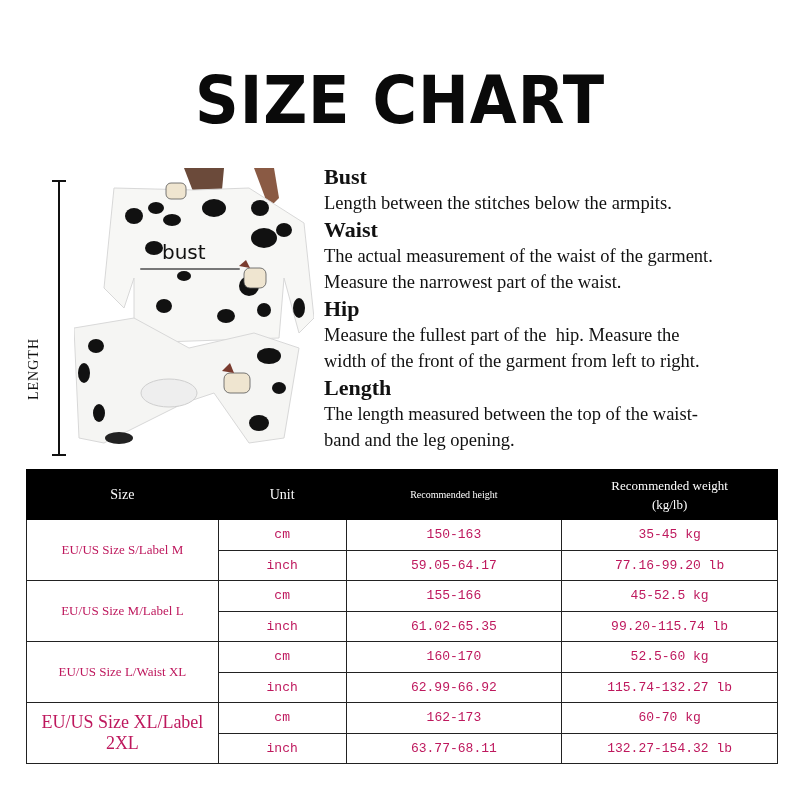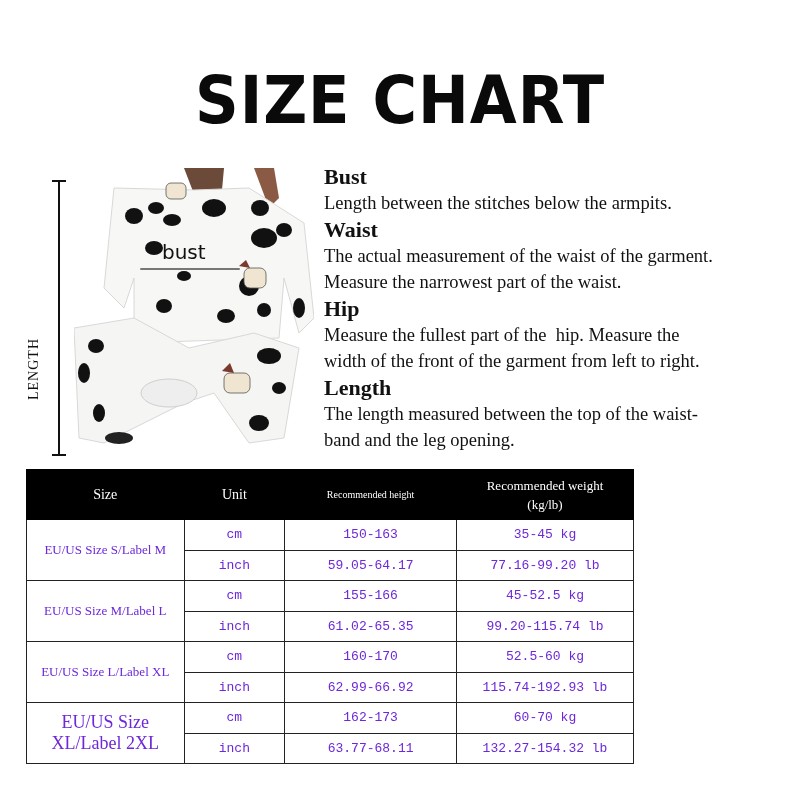--- a/index.html
+++ b/index.html
@@ -12,24 +12,24 @@
   .length-label { position: absolute; left: -2px; top: 140px; transform: rotate(-90deg); transform-origin: left top; font-family: "Liberation Serif", serif; font-size: 14px; letter-spacing: 1px; white-space: nowrap; }
   .length-label-wrap { position: absolute; left: 4px; top: 160px; width: 20px; height: 80px; }
   .pajama { position: absolute; left: 52px; top: 0; width: 240px; height: 284px; }
   .bust-label { position: absolute; left: 140px; top: 72px; font-family: "DejaVu Sans", sans-serif; font-size: 20px; color: #111; }
   .bust-line { position: absolute; left: 118px; top: 100px; width: 100px; height: 2px; background: #777; border-radius: 1px; }
 
   .defs { position: absolute; left: 324px; top: 164px; width: 470px; font-family: "Liberation Serif", serif; color: #111; }
   .def-term { font-size: 22px; font-weight: bold; line-height: 26px; }
   .def-text { font-size: 18.5px; line-height: 26.5px; }
 
-  table.sizes { position: absolute; left: 26px; top: 469px; width: 608px; border-collapse: collapse; font-family: "Liberation Mono", monospace; font-size: 13px; }
+  table.sizes { position: absolute; left: 26px; top: 469px; width: 752px; border-collapse: collapse; font-family: "Liberation Mono", monospace; font-size: 13px; }
   table.sizes th { background: #000; color: #fff; font-family: "Liberation Serif", serif; font-weight: normal; height: 49px; font-size: 14px; text-align: center; padding: 0; border: 1px solid #000; }
   table.sizes th.small { font-size: 13px; line-height: 19px; }
-  table.sizes td { border: 1.5px solid #222; height: 29.5px; text-align: center; padding: 0; color: #6d28d9; }
+  table.sizes td { border: 1.5px solid #222; height: 29.5px; text-align: center; padding: 0; color: #be185d; }
   table.sizes td.size { text-align: center; font-size: 13px; font-family: Liberation Serif, serif; }
   col.c1 { width: 192px; } col.c2 { width: 128px; } col.c3 { width: 216px; } col.c4 { width: 216px; }
 </style>
 </head>
 <body>
 
 <div class="title">SIZE CHART</div>
 
 <div class="figure">
   <div class="length-bar">
@@ -134,29 +134,29 @@
       <td>cm</td>
       <td>155-166</td>
       <td>45-52.5 kg</td>
     </tr>
     <tr>
       <td>inch</td>
       <td>61.02-65.35</td>
       <td>99.20-115.74 lb</td>
     </tr>
     <tr>
-      <td class="size" rowspan="2">EU/US Size L/Label XL</td>
+      <td class="size" rowspan="2">EU/US Size L/Waist XL</td>
       <td>cm</td>
       <td>160-170</td>
       <td>52.5-60 kg</td>
     </tr>
     <tr>
       <td>inch</td>
       <td>62.99-66.92</td>
-      <td>115.74-192.93 lb</td>
+      <td>115.74-132.27 lb</td>
     </tr>
     <tr>
       <td class="size" rowspan="2" style="font-size:18px">EU/US Size XL/Label 2XL</td>
       <td>cm</td>
       <td>162-173</td>
       <td>60-70 kg</td>
     </tr>
     <tr>
       <td>inch</td>
       <td>63.77-68.11</td>

